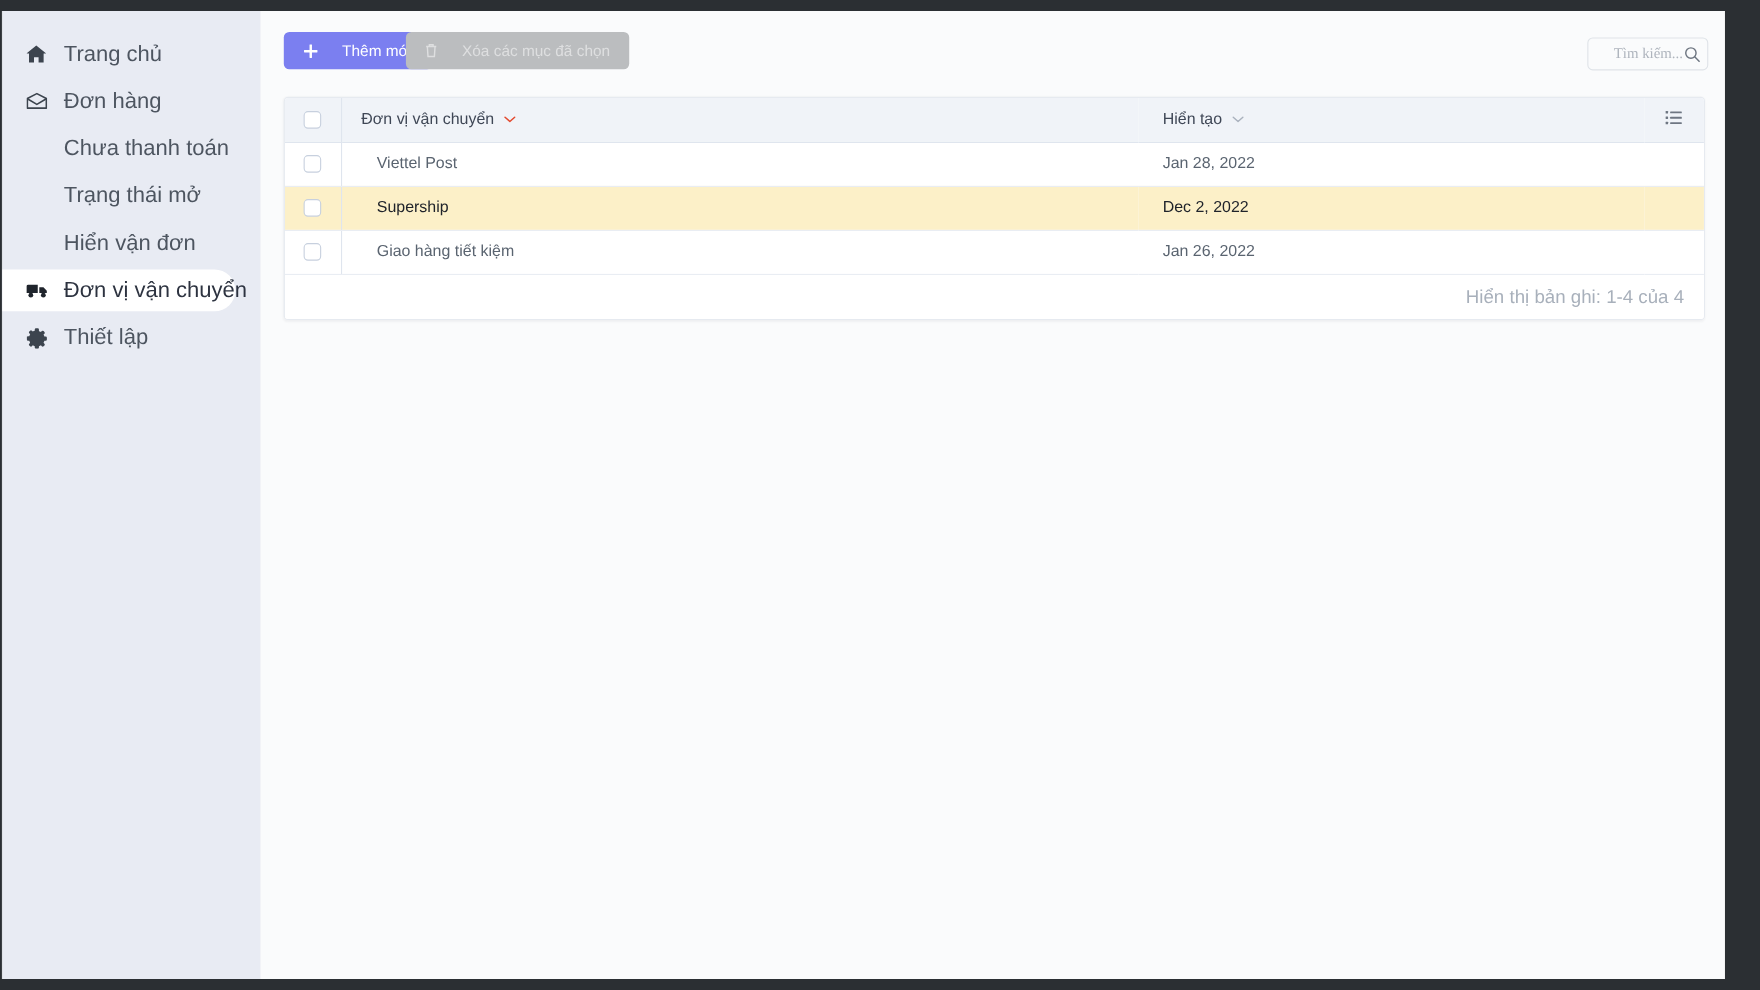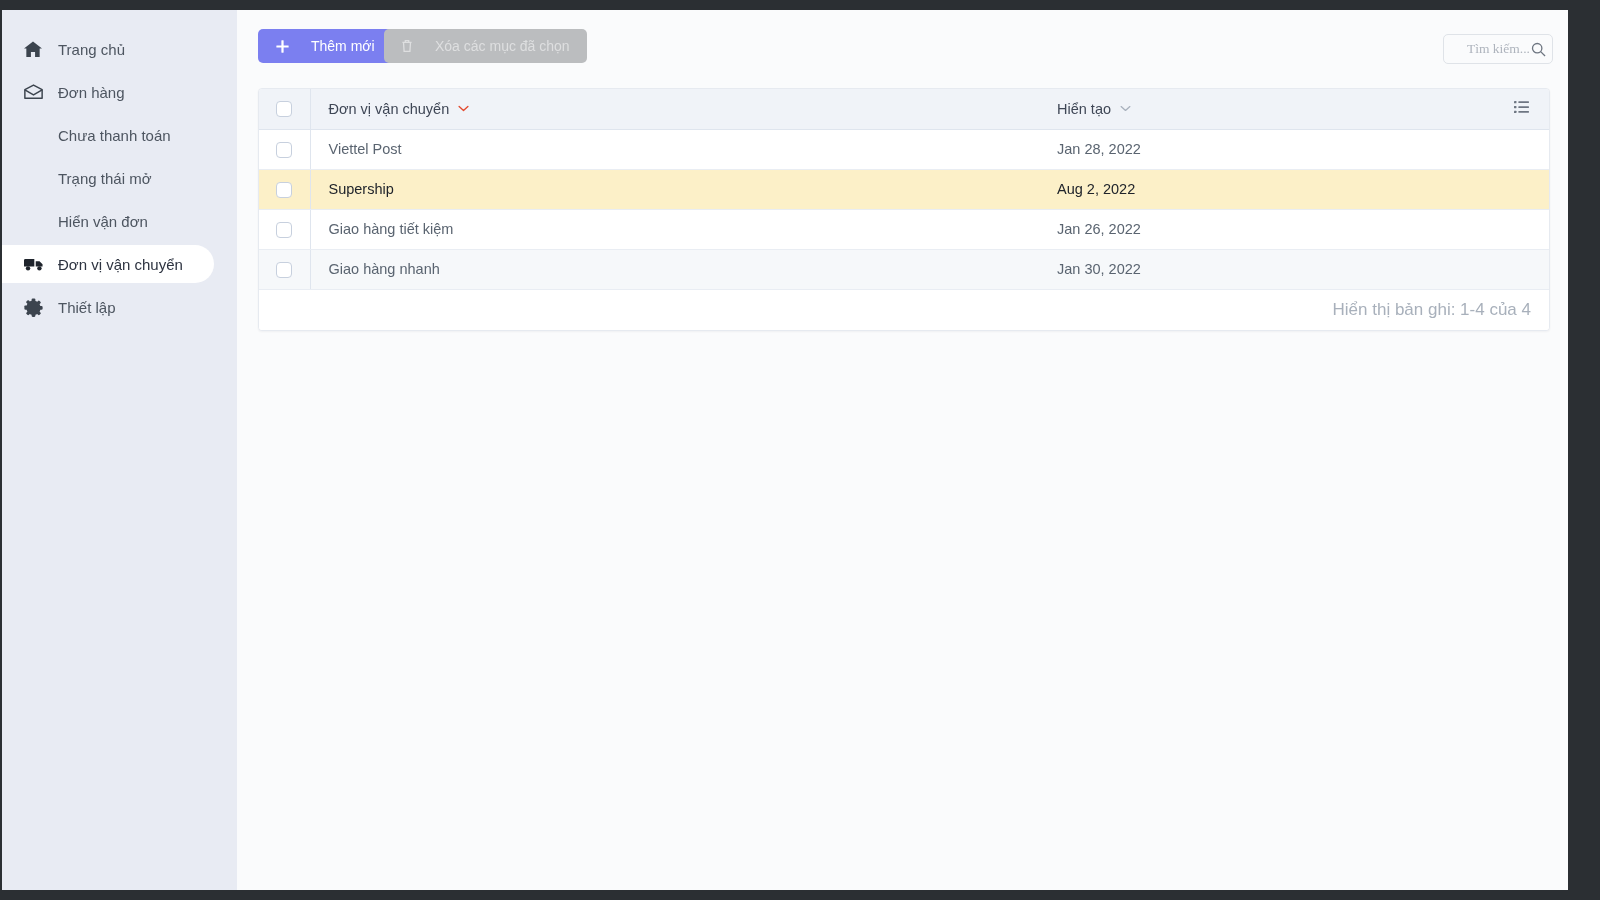--- a/index.html
+++ b/index.html
@@ -34,21 +34,21 @@
     background: #e8ebf3;
   }
   .nav-item {
     position: relative;
     display: flex;
     align-items: center;
     height: 38px;
     margin-bottom: 5px;
     padding-left: 22px;
     color: #4d5560;
-    font-size: 15px;
+    font-size: 20px;
     cursor: pointer;
     white-space: nowrap;
   }
   .nav-item .ico {
     width: 22px; height: 20px;
     display: flex; align-items: center; justify-content: flex-start;
     flex: 0 0 22px;
     color: #3c444e;
   }
   .nav-item .nav-label { margin-left: 12px; }
@@ -95,21 +95,21 @@
     cursor: pointer;
     white-space: nowrap;
   }
   #btn-add {
     left: 21px; top: 11px;
     padding: 0 18px;
     background: #7b7ff0;
     color: #ffffff;
   }
   #btn-delete {
-    left: 147px; top: 11px;
+    left: 132px; top: 11px;
     padding: 0 17px;
     background: #bbbdbf;
     color: #dedfe0;
     cursor: default;
   }
   .btn .glyph { display: inline-flex; align-items: center; }
 
   
   #search-wrap {
     position: absolute;
@@ -173,21 +173,21 @@
   .sort-caret.active { color: #e34a2f; }
   .sort-caret.idle { color: #a9b1bd; }
 
   tbody td {
     height: 40px;
     font-size: 14.5px;
     color: #5a6470;
     border-bottom: 1px solid #e9edf3;
     vertical-align: middle;
   }
-  tbody td.t-name { padding-left: 18px; }
+  tbody td.t-name { padding-left: 32px; }
   tbody td.t-date { padding-left: 22px; }
   tbody tr.row-default { background: #ffffff; }
   tbody tr.row-hover   { background: #f6f8fa; }
   tbody tr.row-marked  { background: #fcf0c8; }
   tbody tr.row-marked td { color: #20242b; }
 
   
   .cbox {
     display: inline-block;
     width: 16px; height: 16px;
@@ -363,41 +363,33 @@
             <td class="t-name">Viettel Post</td>
             <td class="t-date">Jan 28, 2022</td>
             <td></td>
           </tr>
 
           <tr class="row-marked">
             <td class="t-check">
               <span class="cbox"></span>
             </td>
             <td class="t-name">Supership</td>
-            <td class="t-date">Aug 2, 2022</td>
+            <td class="t-date">Dec 2, 2022</td>
             <td></td>
           </tr>
 
           <tr class="row-default">
             <td class="t-check">
               <span class="cbox"></span>
             </td>
             <td class="t-name">Giao hàng tiết kiệm</td>
             <td class="t-date">Jan 26, 2022</td>
             <td></td>
           </tr>
 
-          <tr class="row-hover">
-            <td class="t-check">
-              <span class="cbox"></span>
-            </td>
-            <td class="t-name">Giao hàng nhanh</td>
-            <td class="t-date">Jan 30, 2022</td>
-            <td></td>
-          </tr>
 
         </tbody>
       </table>
 
       <div id="card-footer">
         <span>Hiển thị bản ghi: 1-4 của 4</span>
       </div>
     </div>
 
   </section>

